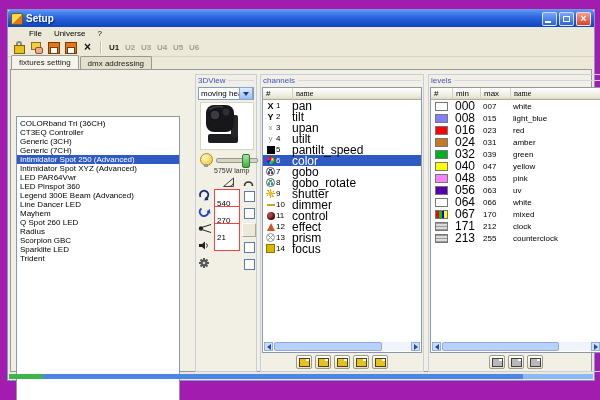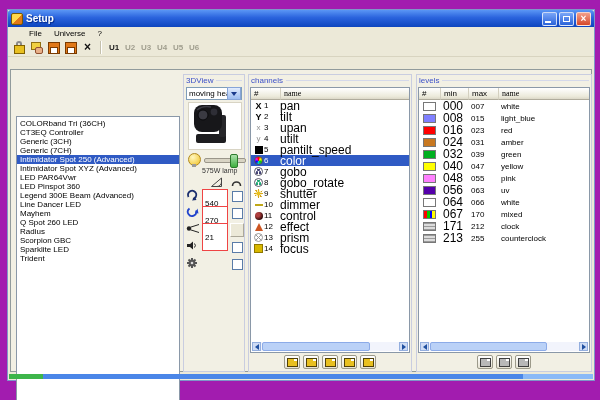--- a/index.html
+++ b/index.html
@@ -50,21 +50,21 @@
   .ubtn.on{color:#1a1a1a;}
   
   .tabstrip{position:absolute;left:3px;top:46px;right:3px;height:13px;display:flex;align-items:flex-end;}
   .tab{padding:2px 7px 1px;font-size:8px;border:1px solid #919b9c;border-bottom:none;
     border-radius:2px 2px 0 0;background:#e4e0cc;margin-right:1px;color:#222;}
   .tab.active{background:#f6f4ea;position:relative;top:1px;padding-bottom:3px;}
   .tabpage{position:absolute;left:2px;right:2px;top:59px;bottom:8px;background:#f2f0e4;
     border:1px solid #919b9c;box-sizing:border-box;}
   
   .listsunken{background:#fff;border:1px solid #8a98a8;box-sizing:border-box;position:absolute;overflow:hidden;margin-top:42px;}
-  .group{position:absolute;border:1px solid #c9cde0;box-sizing:border-box;}
+  .group{position:absolute;border:1px solid #c9cde0;box-sizing:border-box;margin-left:12px;}
   .gcap{position:absolute;left:2px;top:0;right:2px;height:10px;display:flex;align-items:center;gap:3px;
     color:#3c50c8;font-size:8px;}
   .gcap::after{content:"";flex:1;height:1px;background:#d4d8ea;}
   
   #fixlist{left:5px;top:4px;width:164px;height:298px;padding:2px 0;}
   .fitem{height:9px;line-height:9px;padding:0 3px;white-space:nowrap;font-size:8px;}
   .fitem.sel{background:#2f5ac4;color:#fff;}
   
   #g3d{left:172px;top:4px;width:62px;height:298px;}
   .combo{position:absolute;left:2px;top:12px;right:2px;height:13px;background:#fff;
@@ -218,20 +218,24 @@
       <span style="display:flex;">
           <span class="ubtn on">U1</span>
           <span class="ubtn">U2</span>
           <span class="ubtn">U3</span>
           <span class="ubtn">U4</span>
           <span class="ubtn">U5</span>
           <span class="ubtn">U6</span>
         </span>
     </div>
 
+    <div class="tabstrip">
+      <span class="tab active">fixtures setting</span>
+      <span class="tab">dmx addressing</span>
+    </div>
 
     <div class="tabpage">
 
       <div id="fixlist" class="listsunken">
           <div class="fitem">COLORband Tri (36CH)</div>
           <div class="fitem">CT3EQ Controller</div>
           <div class="fitem">Generic (3CH)</div>
           <div class="fitem">Generic (7CH)</div>
           <div class="fitem sel">Intimidator Spot 250 (Advanced)</div>
           <div class="fitem">Intimidator Spot XYZ (Advanced)</div>

